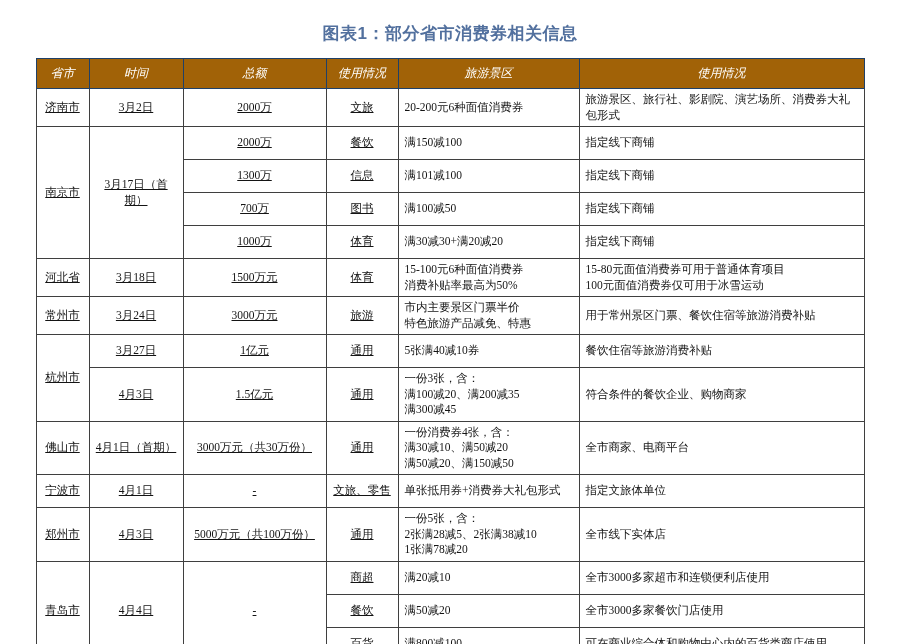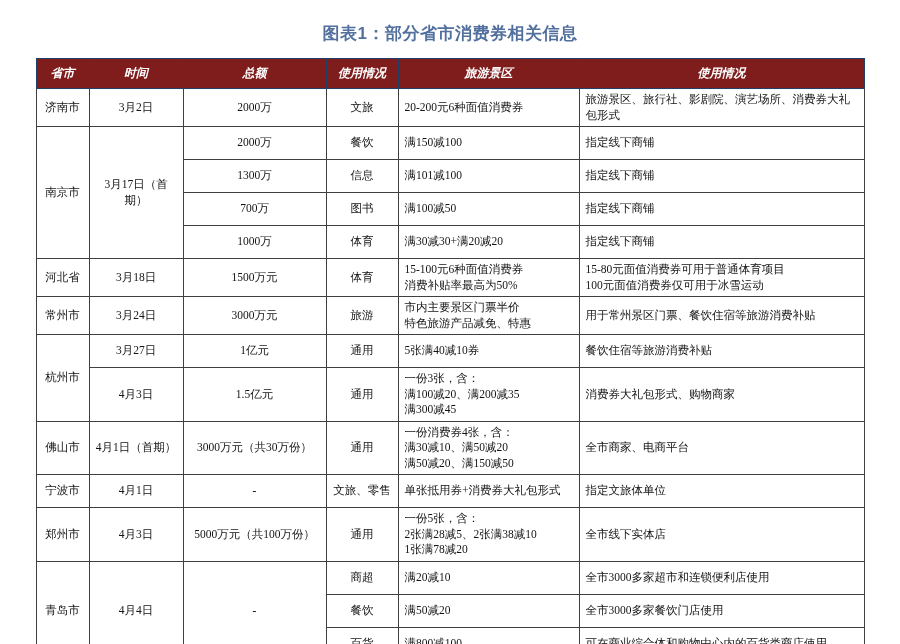--- a/index.html
+++ b/index.html
@@ -17,36 +17,36 @@
   }
   table.voucher {
     width:828px; margin:0 auto;
     border-collapse:collapse; table-layout:fixed;
     border-left:1px solid #3f3f3f;
     border-right:1px solid #3f3f3f;
     border-bottom:4px solid #1f4068;
     font-size:11.5px; color:#141414;
   }
   table.voucher th {
-    background:#7f1d1d; color:#ffffff;
+    background:#a16207; color:#ffffff;
     height:25px; padding:2px 4px;
-    font-weight:bold; font-size:12px;
+    font-weight:normal; font-size:12px;
     font-style:italic;
     border:1px solid #1f4068;
     border-left:1px solid #dbe4ef;
     text-align:center;
   }
   table.voucher th:first-child { border-left:1px solid #1f4068; }
   table.voucher td {
     border:1px solid #3f3f3f;
     padding:3px 6px; height:26px;
     line-height:1.35; vertical-align:middle;
     background:#ffffff;
   }
-  td.c { text-align:center; }
+  td.c { text-align:center;text-decoration:underline; }
   td.l { text-align:left; white-space:pre-line; }
 </style>
 </head>
 <body>
 
 <div class="page">
 
   <div class="chart-title">图表1：部分省市消费券相关信息</div>
 
   <table class="voucher">
@@ -130,21 +130,21 @@
         <td class="l">5张满40减10券</td>
         <td class="l">餐饮住宿等旅游消费补贴</td>
       </tr>
       <tr>
         <td class="c">4月3日</td>
         <td class="c">1.5亿元</td>
         <td class="c">通用</td>
         <td class="l">一份3张，含：
 满100减20、满200减35
 满300减45</td>
-        <td class="l">消费券大礼包形式、购物商家</td>
+        <td class="l">符合条件的餐饮企业、购物商家</td>
       </tr>
       <tr>
         <td class="c">佛山市</td>
         <td class="c">4月1日（首期）</td>
         <td class="c">3000万元（共30万份）</td>
         <td class="c">通用</td>
         <td class="l">一份消费券4张，含：
 满30减10、满50减20
 满50减20、满150减50</td>
         <td class="l">全市商家、电商平台</td>

